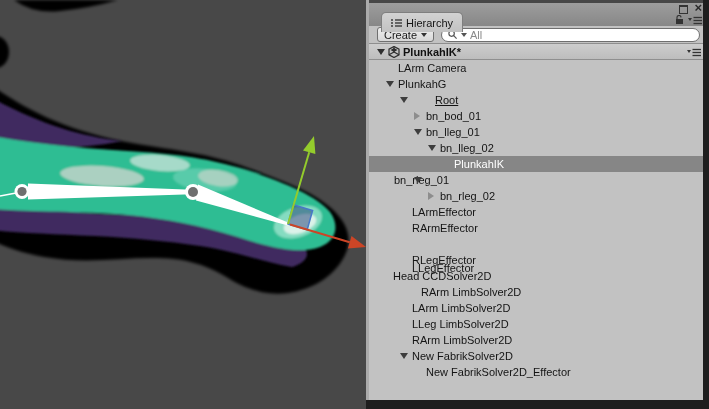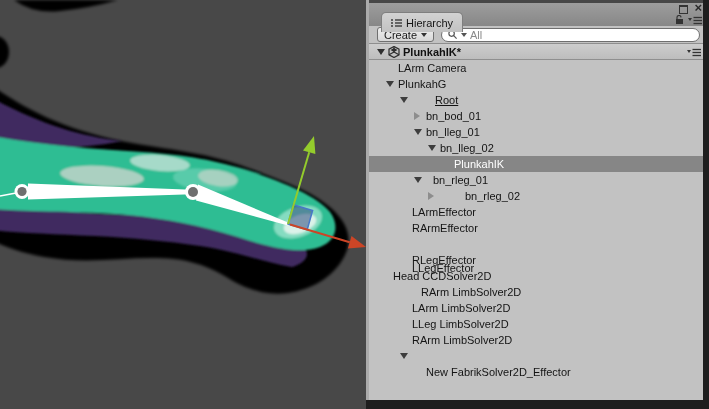--- a/index.html
+++ b/index.html
@@ -209,25 +209,25 @@
         </div>
         <div class="row">
           <span class="fold expanded" style="left: 59px;"></span>
           <span class="lbl" style="margin-left: 71px;">bn_lleg_02</span>
         </div>
         <div class="row selected">
           <span class="lbl" style="margin-left: 85px;">PlunkahIK</span>
         </div>
         <div class="row">
           <span class="fold expanded" style="left: 45px;"></span>
-          <span class="lbl" style="margin-left: 64px;">bn_rleg_01</span>
+          <span class="lbl" style="margin-left: 25px;">bn_rleg_01</span>
         </div>
         <div class="row">
           <span class="fold collapsed" style="left: 59px;"></span>
-          <span class="lbl" style="margin-left: 96px;">bn_rleg_02</span>
+          <span class="lbl" style="margin-left: 71px;">bn_rleg_02</span>
         </div>
         <div class="row">
           <span class="lbl" style="margin-left: 43px;">LArmEffector</span>
         </div>
         <div class="row">
           <span class="lbl" style="margin-left: 43px;">RArmEffector</span>
         </div>
         <div class="row">
           <span class="lbl" style="margin-left: 43px; margin-top: 48px;">LLegEffector</span>
         </div>
@@ -244,20 +244,21 @@
           <span class="lbl" style="margin-left: 43px;">LArm LimbSolver2D</span>
         </div>
         <div class="row">
           <span class="lbl" style="margin-left: 43px;">LLeg LimbSolver2D</span>
         </div>
         <div class="row">
           <span class="lbl" style="margin-left: 43px;">RArm LimbSolver2D</span>
         </div>
         <div class="row">
           <span class="fold expanded" style="left: 31px;"></span>
+          <span class="lbl" style="margin-left: 43px;">New FabrikSolver2D</span>
         </div>
         <div class="row">
           <span class="lbl" style="margin-left: 57px;">New FabrikSolver2D_Effector</span>
         </div>
       </div>
   </div>
 
   <div id="right-edge"></div>
   <div id="bottom-edge"></div>
 </div>

